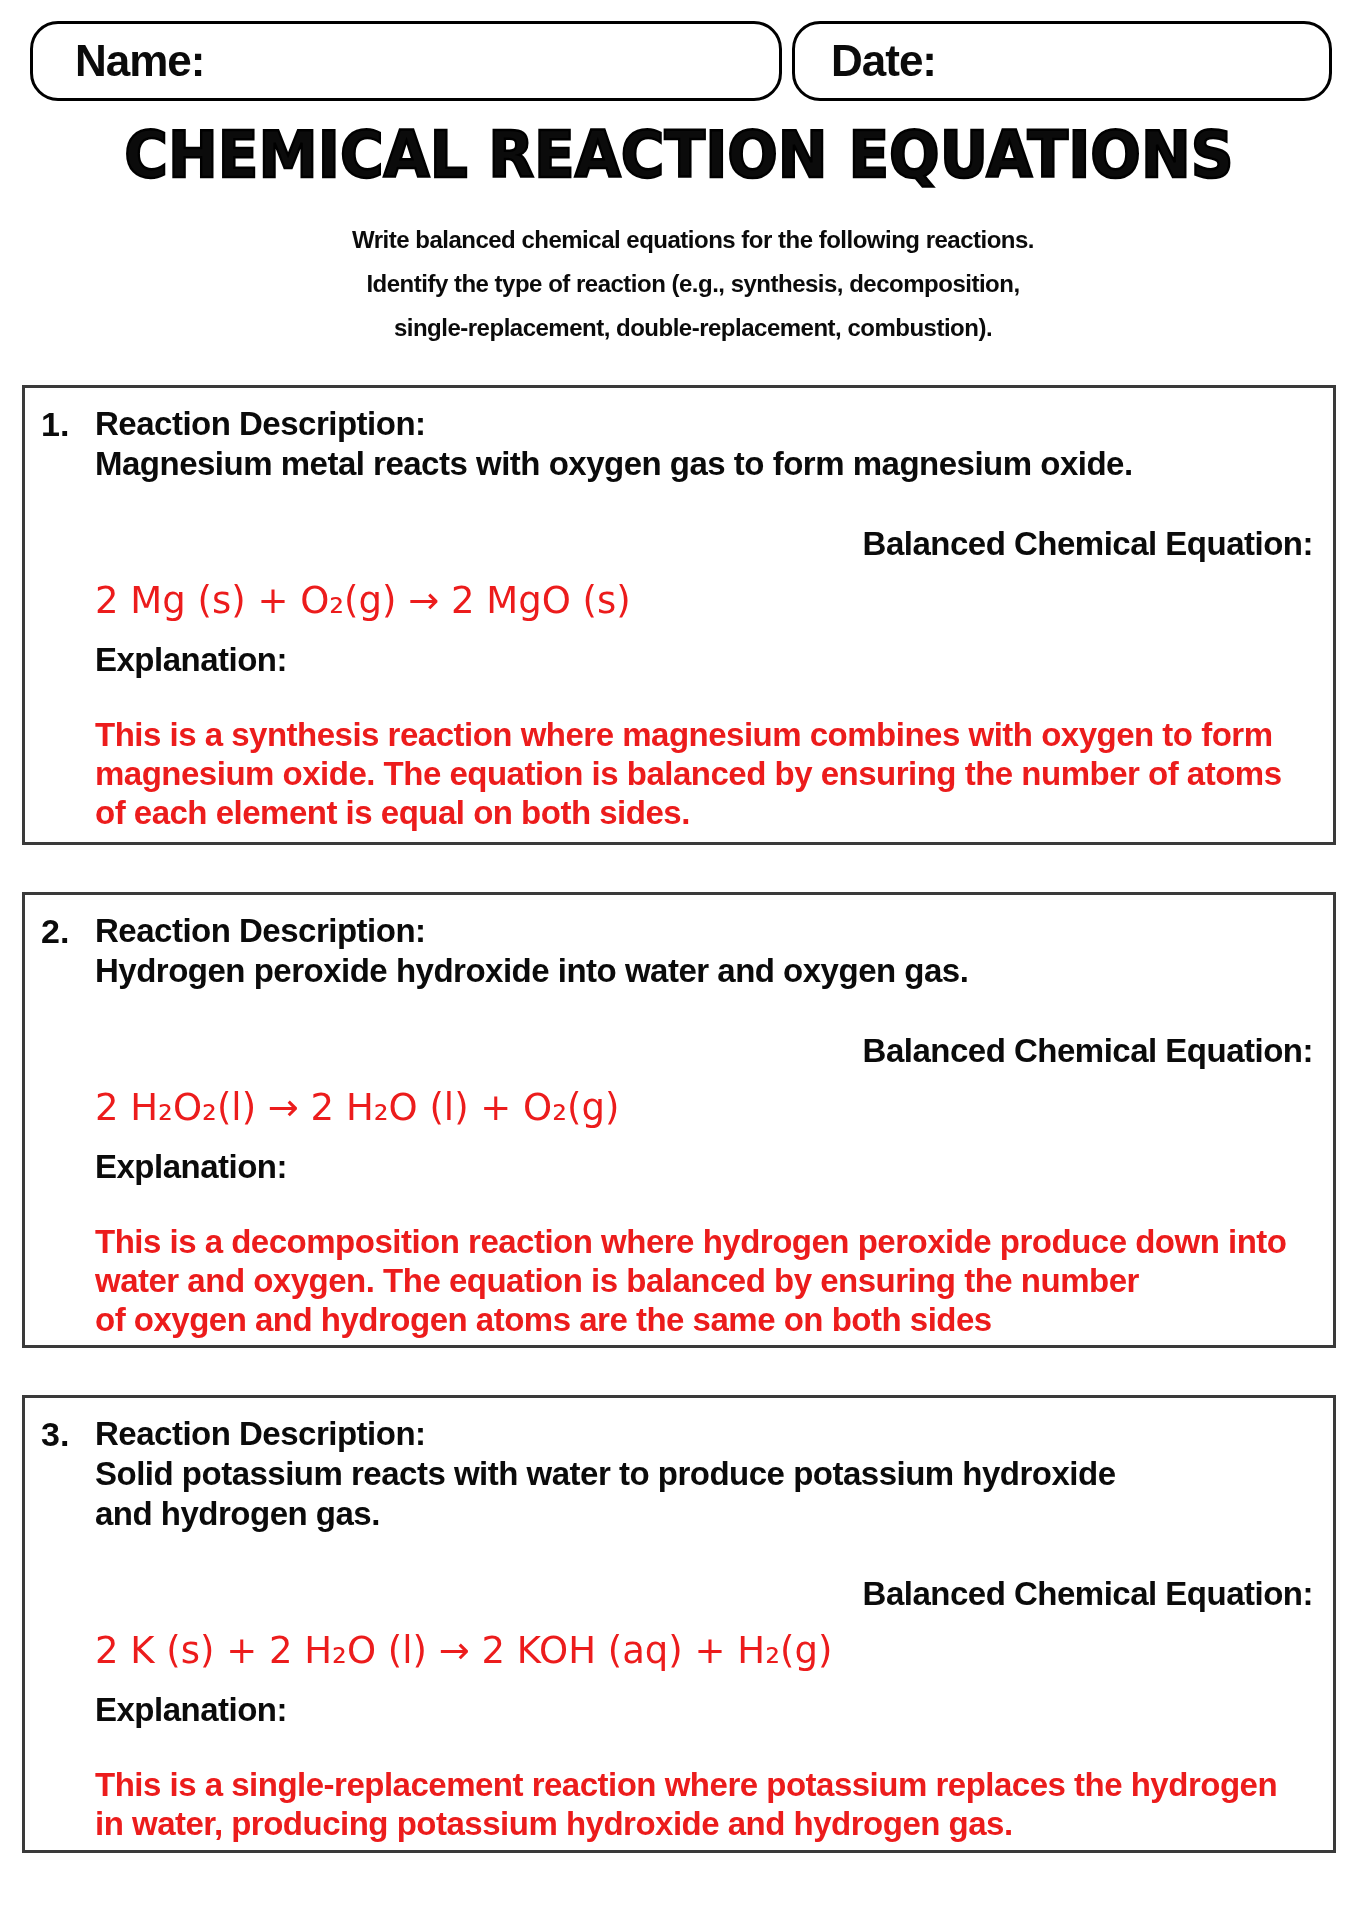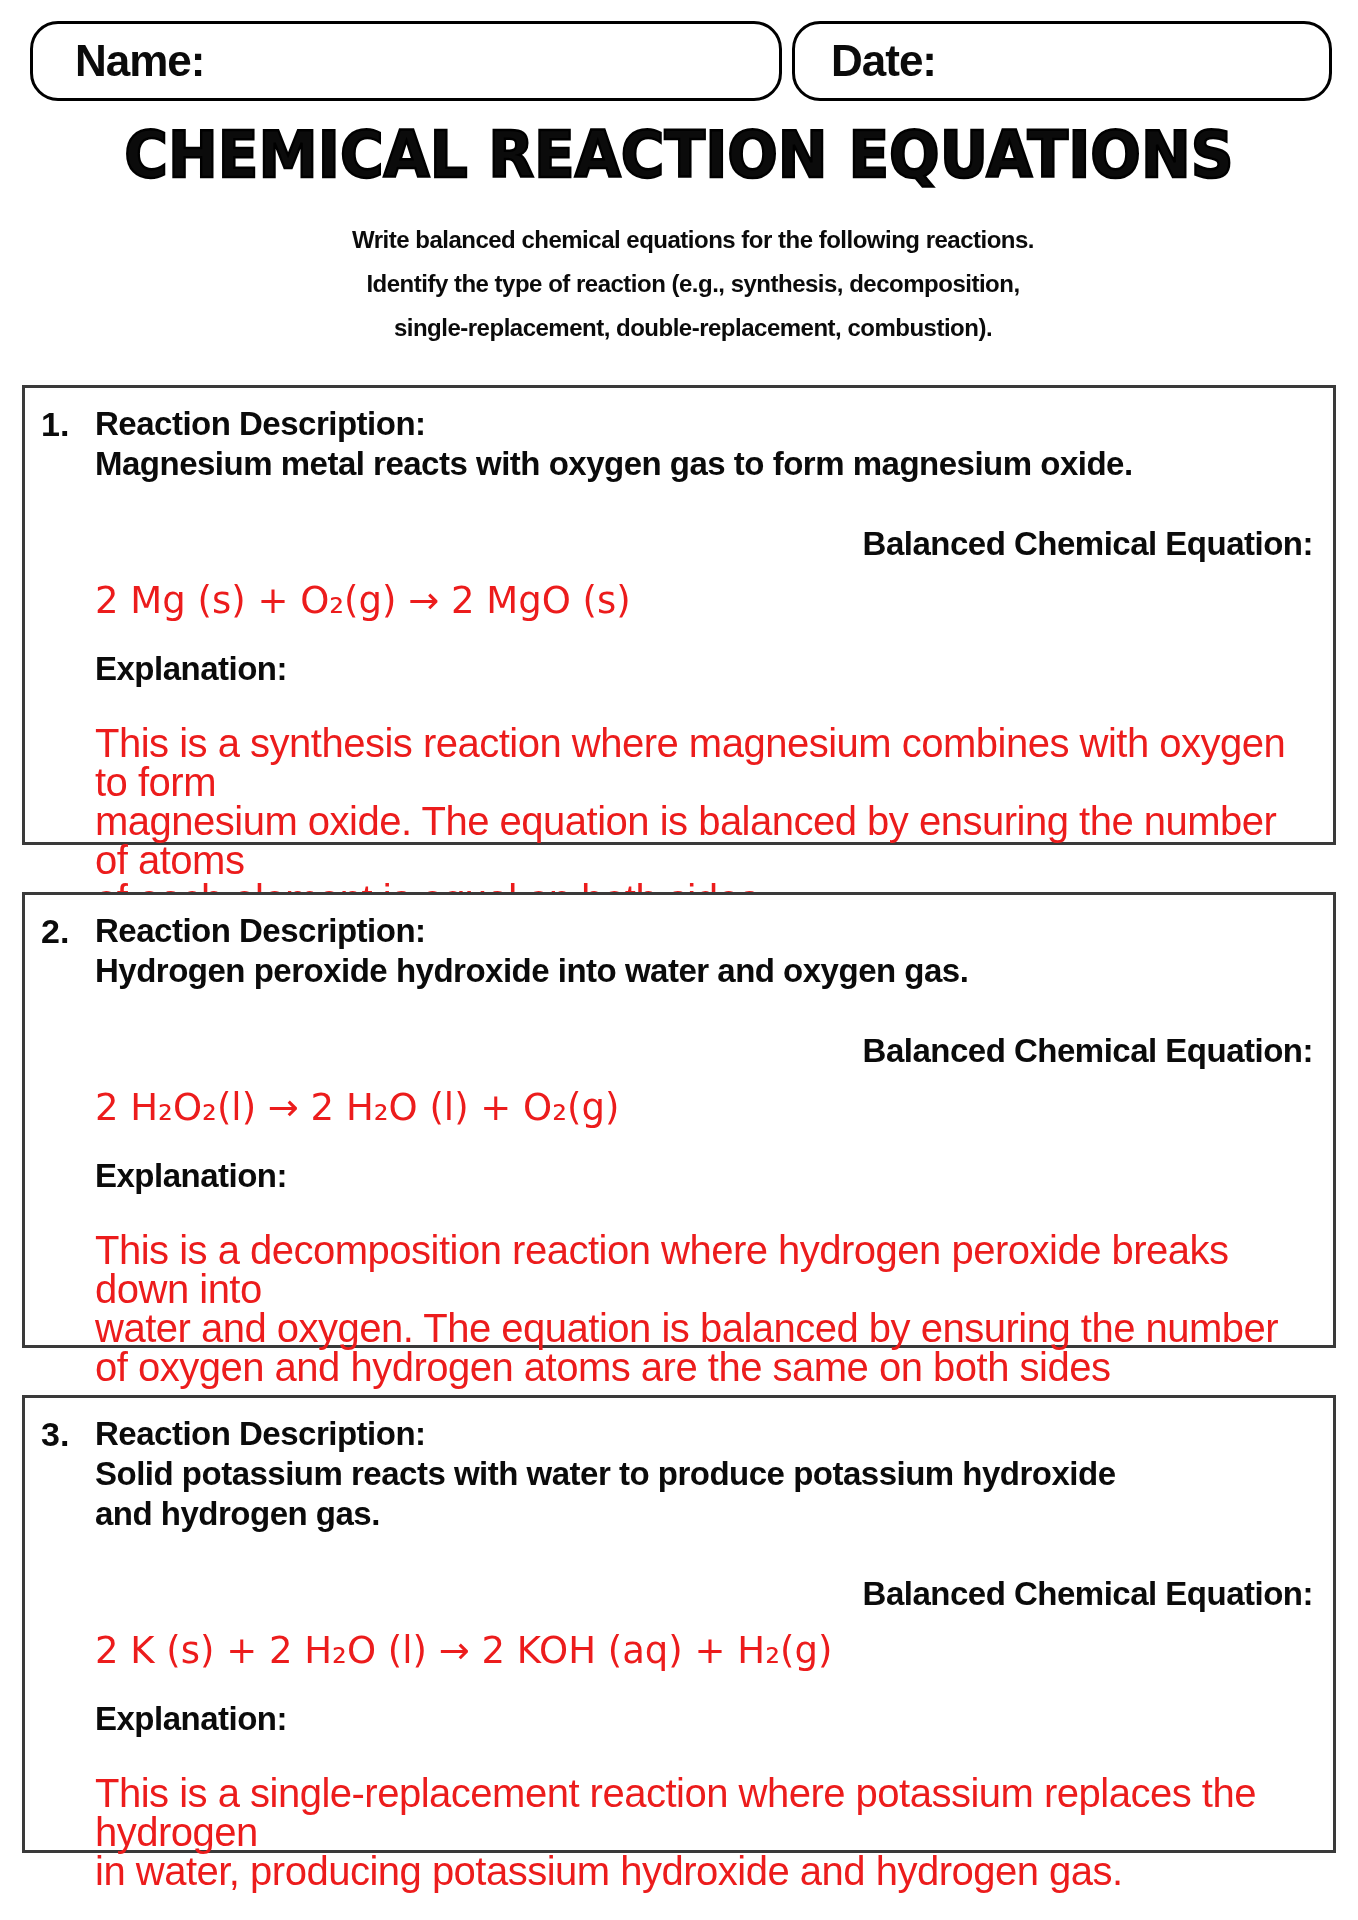--- a/index.html
+++ b/index.html
@@ -75,24 +75,24 @@
     letter-spacing:-0.5px;
     white-space:pre-line;
   }
   .plabel.bce  { margin-top:40px;text-align:right; }
   .peq {
     margin-top:13px;
     font-family:"DejaVu Sans", sans-serif;
     font-size:37px; font-weight:normal; line-height:47px;
     color:var(--accent-red);
   }
-  .plabel.expl { margin-top:25px; }
+  .plabel.expl { margin-top:16px; }
   .pexpl {
     margin-top:35px;
-    font-size:40px; font-weight:normal; line-height:39px;
+    font-size:33px; font-weight:bold; line-height:39px;
     letter-spacing:-0.5px;
     color:var(--accent-red);
     white-space:pre-line;
   }
 </style>
 </head>
 <body>
 
 <div class="page">
 
@@ -126,21 +126,21 @@
 
   <section class="problem p2">
     <div class="prow">
       <span class="pnum">2.</span>
       <div class="pbody">
         <div class="plabel">Reaction Description:</div>
         <div class="pdesc">Hydrogen peroxide hydroxide into water and oxygen gas.</div>
         <div class="plabel bce">Balanced Chemical Equation:</div>
         <div class="peq">2 H₂O₂(l) → 2 H₂O (l) + O₂(g)</div>
         <div class="plabel expl">Explanation:</div>
-        <div class="pexpl">This is a decomposition reaction where hydrogen peroxide breaks down into
+        <div class="pexpl">This is a decomposition reaction where hydrogen peroxide produce down into
 water and oxygen. The equation is balanced by ensuring the number
 of oxygen and hydrogen atoms are the same on both sides</div>
       </div>
     </div>
   </section>
 
   <section class="problem p3">
     <div class="prow">
       <span class="pnum">3.</span>
       <div class="pbody">

